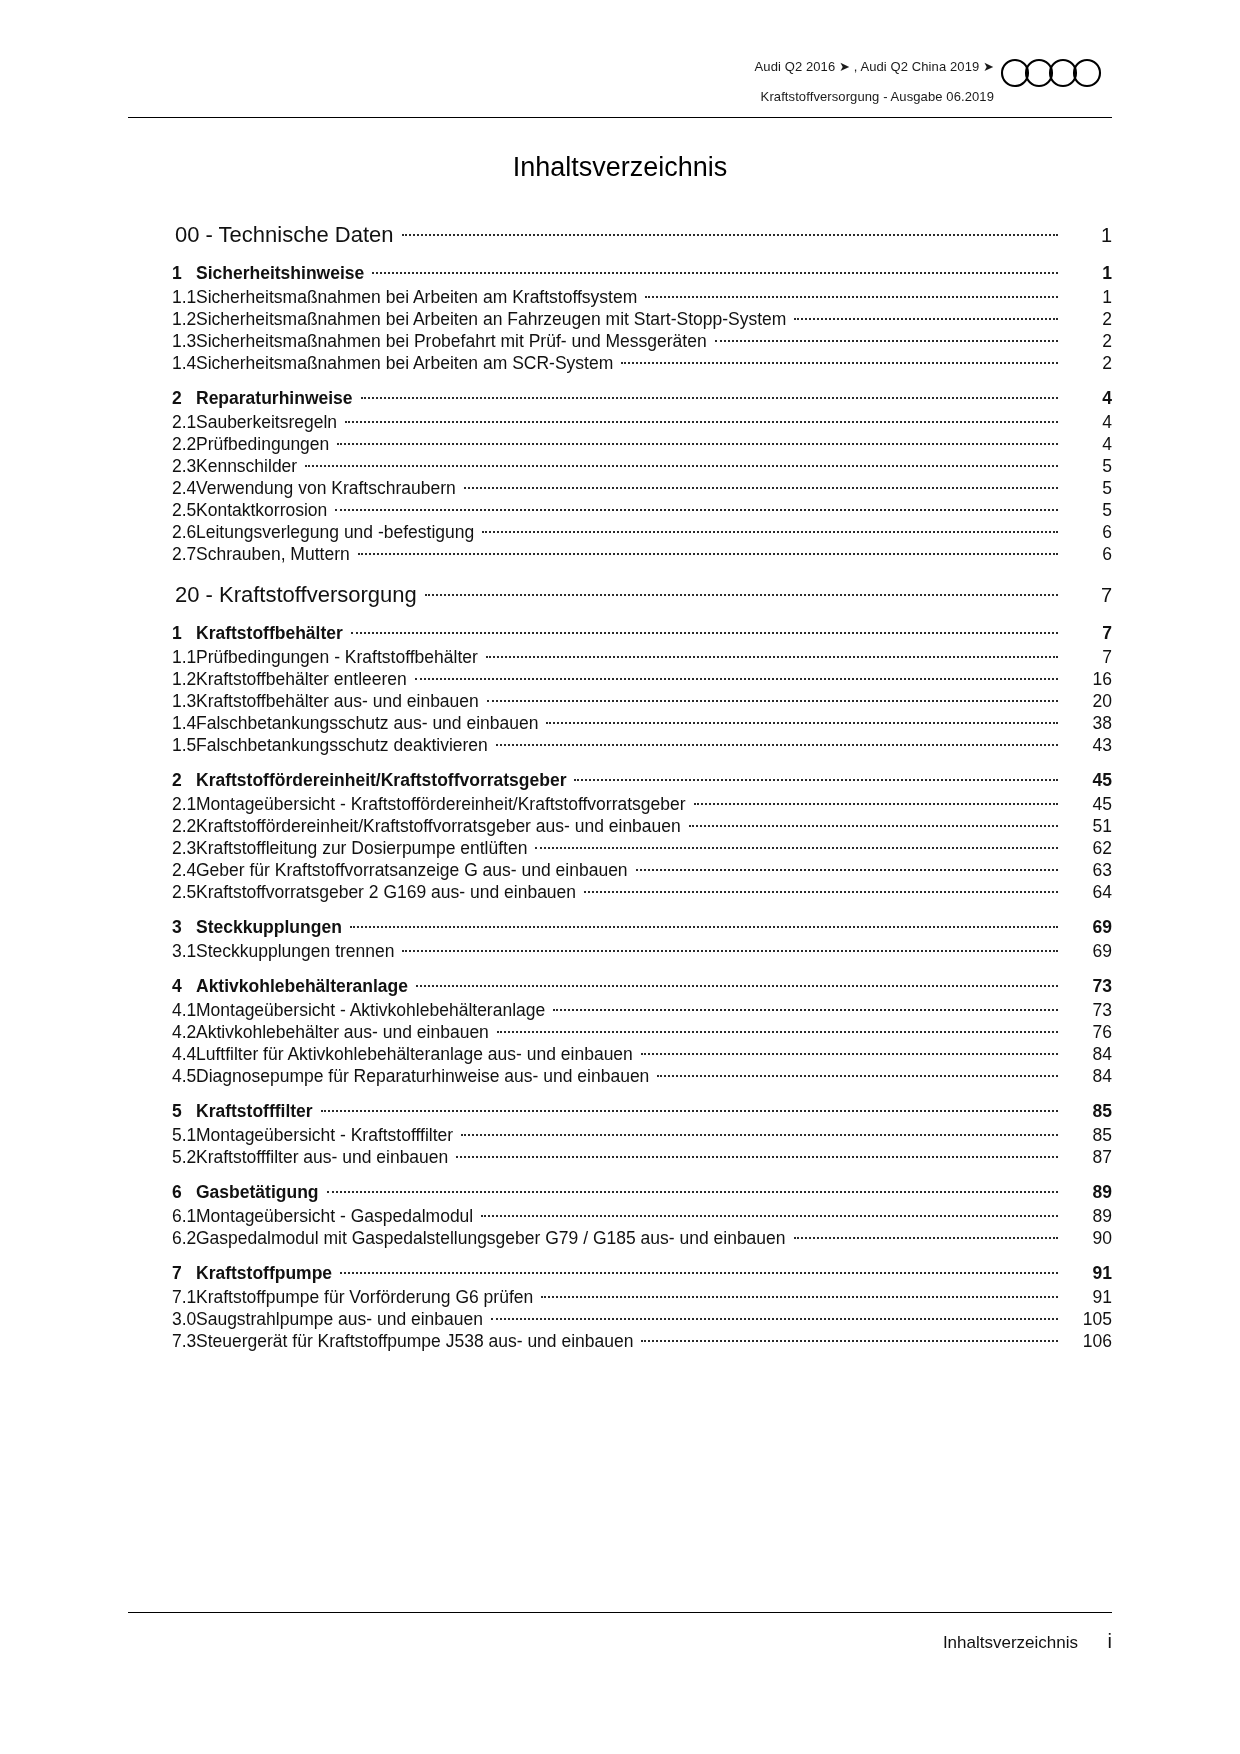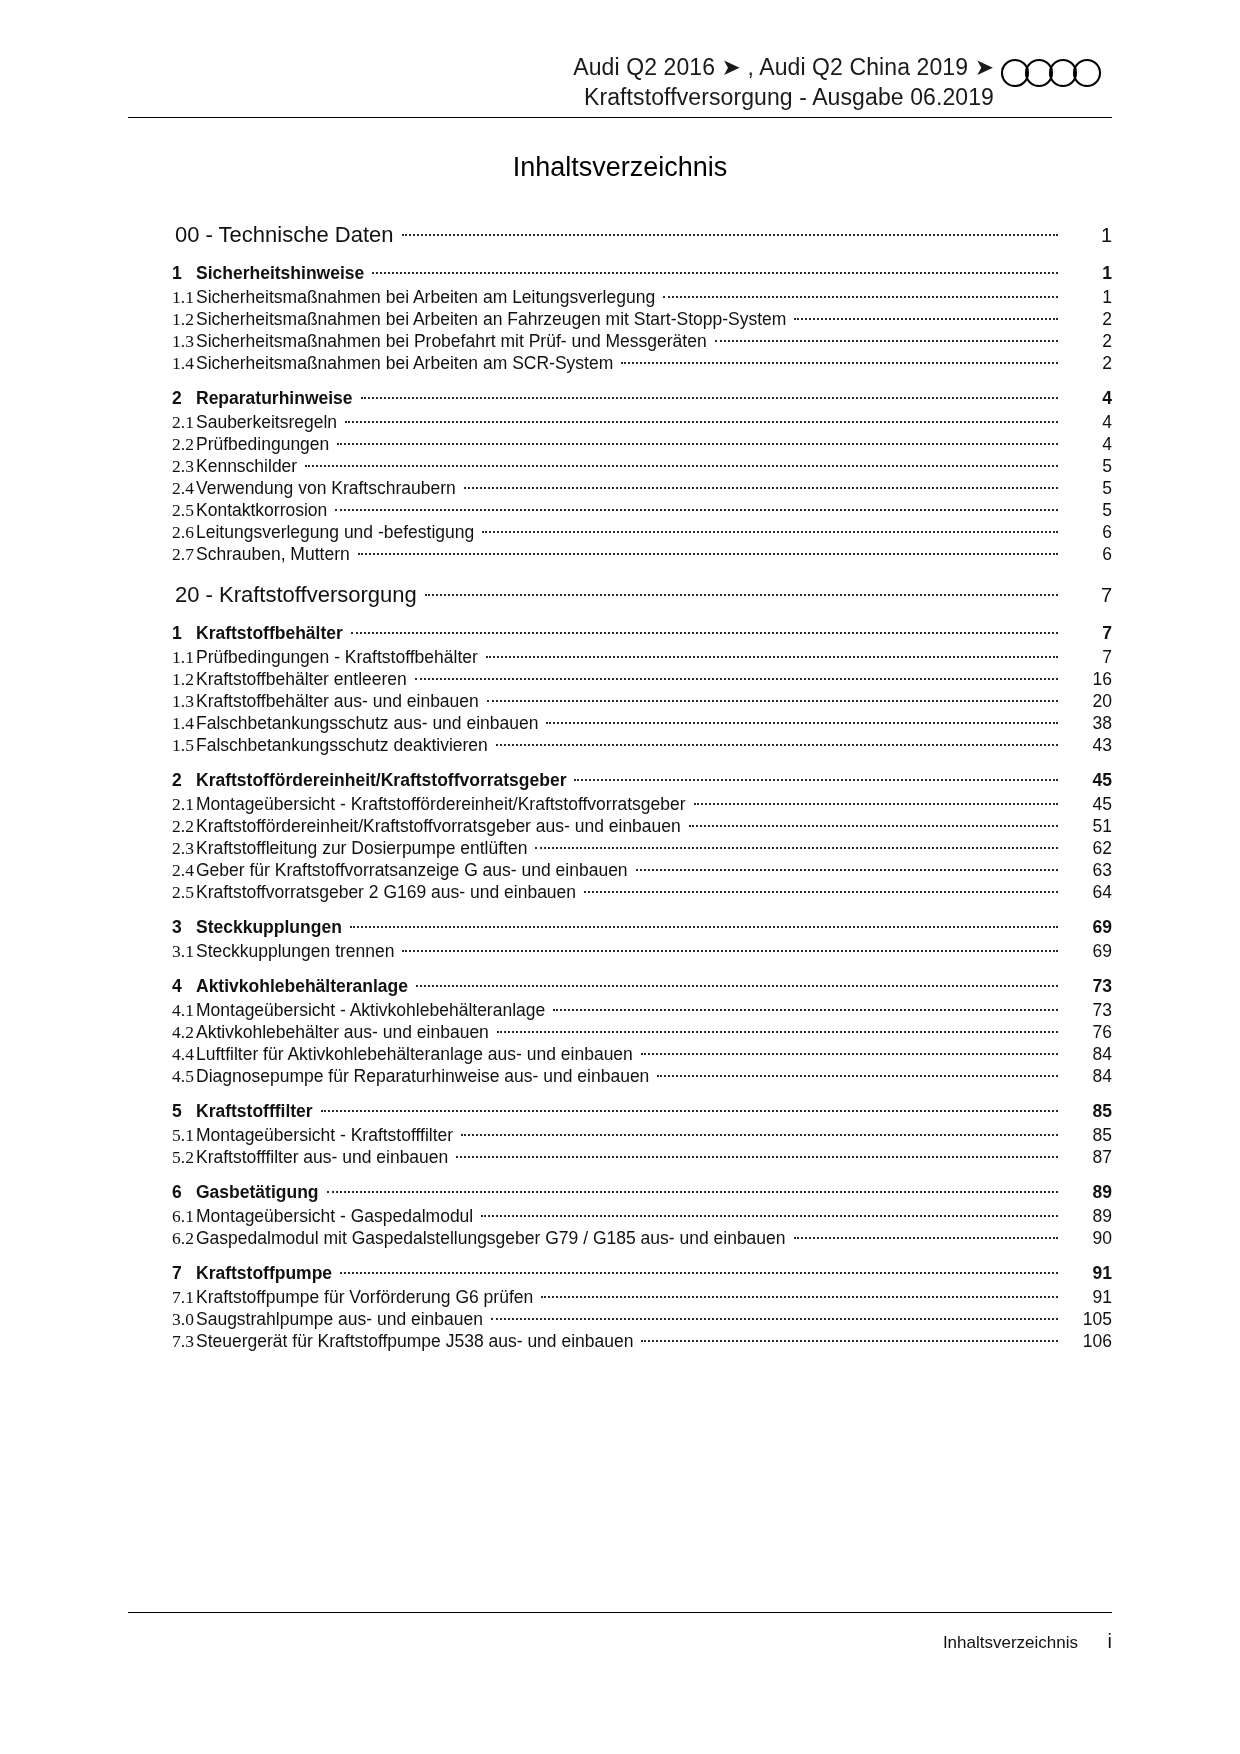--- a/index.html
+++ b/index.html
@@ -25,21 +25,21 @@
   .header {
     position: absolute;
     left: 128px;
     top: 52px;
     width: 984px;
     height: 62px;
   }
   .header-text {
     text-align: right;
     padding-right: 118px;
-    font-size: 23px;
+    font-size: 13px;
     line-height: 30px;
     color: #1a1a1a;
     letter-spacing: 0.1px;
   }
   .header-line1, .header-line2 {
     white-space: nowrap;
   }
   .audi-rings {
     position: absolute;
     right: 0px;
@@ -110,21 +110,20 @@
     width: 68px;
     padding-left: 44px;
     box-sizing: border-box;
   }
 
   
   .row-sub .col-num {
     width: 68px;
     padding-left: 44px;
     box-sizing: border-box;
-    font-family: Liberation Serif, serif;
   }
 
   .col-num {
     flex: 0 0 auto;
     white-space: nowrap;
   }
   .col-label {
     flex: 0 0 auto;
     white-space: nowrap;
   }
@@ -233,21 +232,21 @@
     </div>
 
     <div class="toc-row row-section">
       <span class="col-num">1</span>
       <span class="col-label">Sicherheitshinweise</span>
       <span class="dots"></span>
       <span class="col-page">1</span>
     </div>
     <div class="toc-row row-sub">
       <span class="col-num">1.1</span>
-      <span class="col-label">Sicherheitsmaßnahmen bei Arbeiten am Leitungsverlegung</span>
+      <span class="col-label">Sicherheitsmaßnahmen bei Arbeiten am Kraftstoffsystem</span>
       <span class="dots"></span>
       <span class="col-page">1</span>
     </div>
     <div class="toc-row row-sub">
       <span class="col-num">1.2</span>
       <span class="col-label">Sicherheitsmaßnahmen bei Arbeiten an Fahrzeugen mit Start-Stopp-System</span>
       <span class="dots"></span>
       <span class="col-page">2</span>
     </div>
     <div class="toc-row row-sub">

